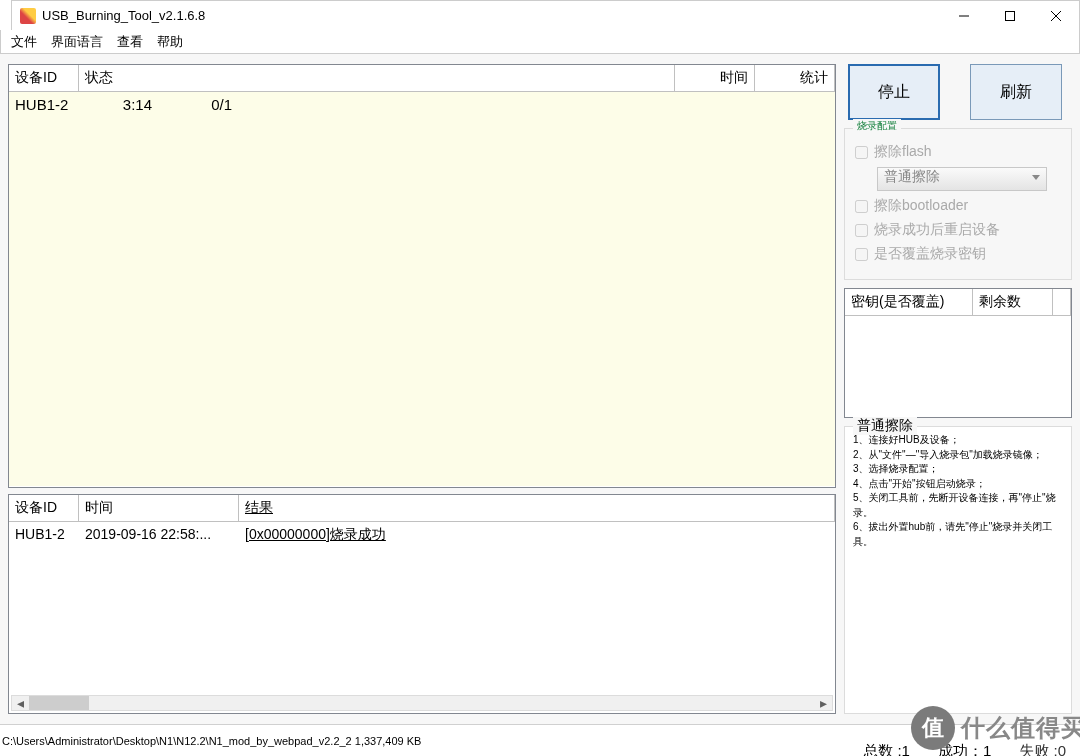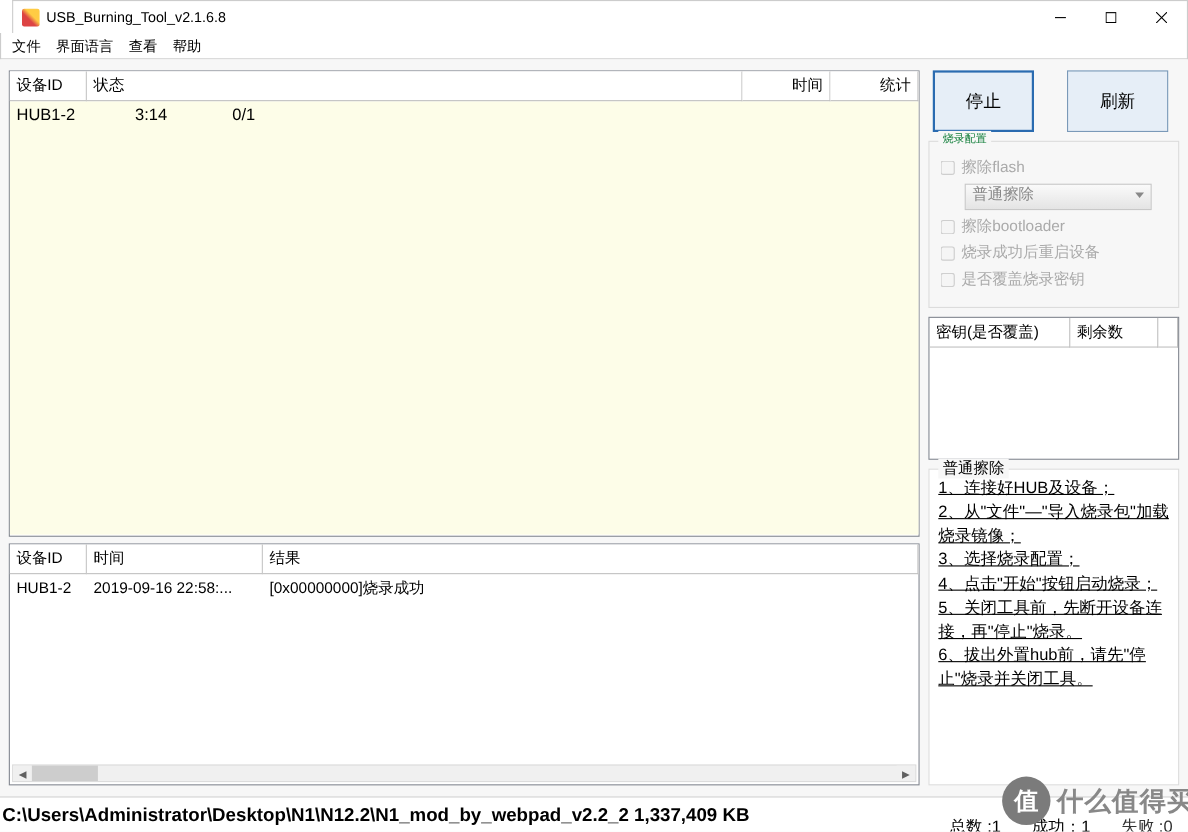--- a/index.html
+++ b/index.html
@@ -30,21 +30,21 @@
 .row.success .cell.status-cell { background:#78d66a; }
 .row .cell.id-cell{ }
 .t-col-id{width:70px;} .t-col-status{flex:1;} .t-col-time{width:80px; text-align:right;} .t-col-stat{width:80px; text-align:right;}
 
 .logtable { height:220px; position:relative; }
 .logtable .head { display:flex; }
 .logtable .head .cell { border-right:1px solid #c0c0c0; border-bottom:1px solid #c0c0c0; padding:4px 6px; background:#fff; }
 .logtable .body { }
 .logtable .row { display:flex; }
 .logtable .row .cell { padding:4px 6px; }
-.l-col-id{width:70px;} .l-col-time{width:160px;} .l-col-result{flex:1;}
+.l-col-id{width:70px;} .l-col-time{width:160px;} .l-col-result{flex:1;text-decoration:underline;}
 .hscroll { position:absolute; left:2px; right:2px; bottom:2px; height:16px; background:#f0f0f0; border:1px solid #dcdcdc; display:flex; align-items:center; }
 .hscroll .thumb{ width:60px; height:100%; background:#cdcdcd; }
 .hscroll .arrow{ width:17px; height:100%; display:flex; align-items:center; justify-content:center; color:#606060; background:#f0f0f0; }
 
 .btn-row { display:flex; gap:30px; padding:0 4px; }
 .bigbtn { width:92px; height:56px; border:1px solid #7a99b8; background:#e6eef7; display:flex; align-items:center; justify-content:center; font-size:16px; color:#000; }
 .bigbtn.stop { border:2px solid #2a6bb0; }
 
 .group { border:1px solid #dcdcdc; background:#fff; padding:8px 10px 10px 10px; position:relative; }
 .group .legend { position:absolute; top:-10px; left:8px; background:#f7f7f7; padding:0 4px; font-size:10px; color:#15803d; }
@@ -55,24 +55,24 @@
 .dropdown { margin:4px 0 6px 22px; width:170px; height:24px; border:1px solid #c8c8c8; background:linear-gradient(#fafafa,#e4e4e4); display:flex; align-items:flex-start; padding:0 6px; color:#888; font-size:13px; position:relative; }
 .dropdown .chev { position:absolute; right:6px; top:7px; width:0;height:0;border-left:4px solid transparent;border-right:4px solid transparent;border-top:5px solid #888; }
 
 .keytable { border:1px solid #828790; background:#fff; height:130px; }
 .keytable .head{display:flex;}
 .keytable .head .cell{padding:4px 6px; border-right:1px solid #c0c0c0; border-bottom:1px solid #c0c0c0; font-size:14px;}
 .k-col-a{flex:1;} .k-col-b{width:80px;} .k-col-c{width:18px;}
 
 .instructions { border:1px solid #dcdcdc; background:#fff; padding:6px 8px 8px 8px; position:relative; flex:1; }
 .instructions .legend{ position:absolute; top:-10px; left:8px; background:#f7f7f7; padding:0 4px; font-size:14px; }
-.instructions .line{ font-size:15px; line-height:1.45; color:#000;text-decoration:underline; }
+.instructions .line{ font-size:10px; line-height:1.45; color:#000; }
 
 .statusbar { position:absolute; bottom:0; left:0; right:0; height:32px; border-top:1px solid #d0d0d0; display:flex; align-items:center; background:#fff; padding:0 0 0 2px; }
-.statusbar .path{ flex:1; font-size:17px; white-space:nowrap; overflow:hidden;font-weight:bold; }
+.statusbar .path{ flex:1; font-size:11px; white-space:nowrap; overflow:hidden; }
 .statusbar .seg{ padding:0 14px; font-size:15px;margin-top:21px; }
 .statusbar .seg.fail{ color:#333; }
 
 .watermark { position:absolute; right:-6px; bottom:6px; display:flex; align-items:center; gap:6px; pointer-events:none; }
 .watermark .circ{ width:44px;height:44px;border-radius:50%;background:#7b7b7b;display:flex;align-items:center;justify-content:center;color:#fff;font-size:22px;font-weight:bold; }
 .watermark .txt{ color:#888; font-size:24px; font-weight:bold; letter-spacing:1px; }
 </style>
 </head>
 <body>
 

